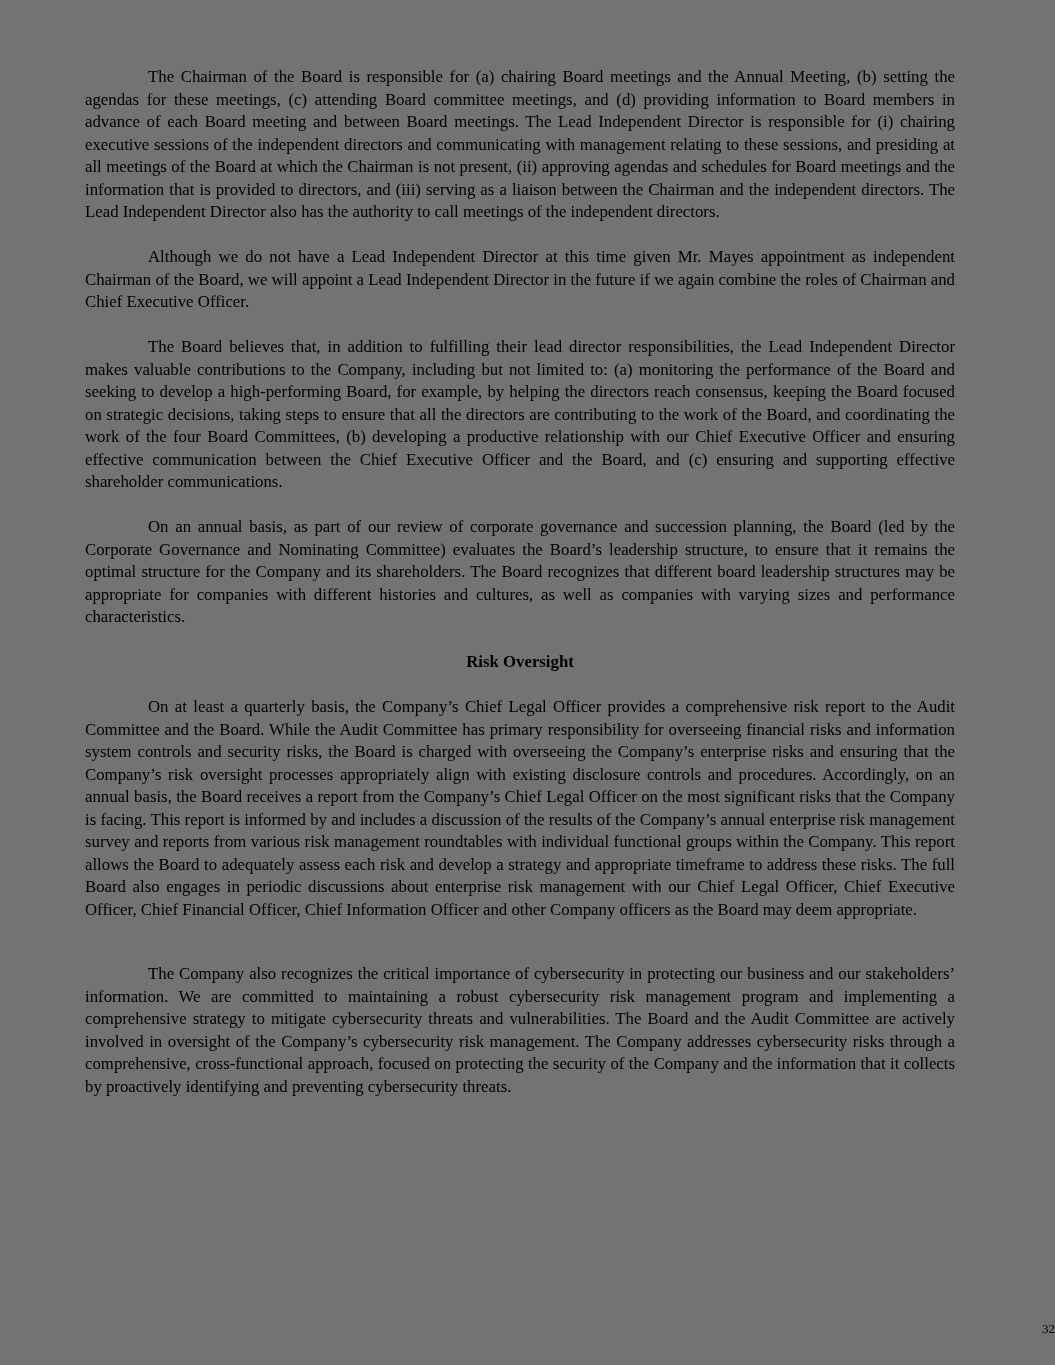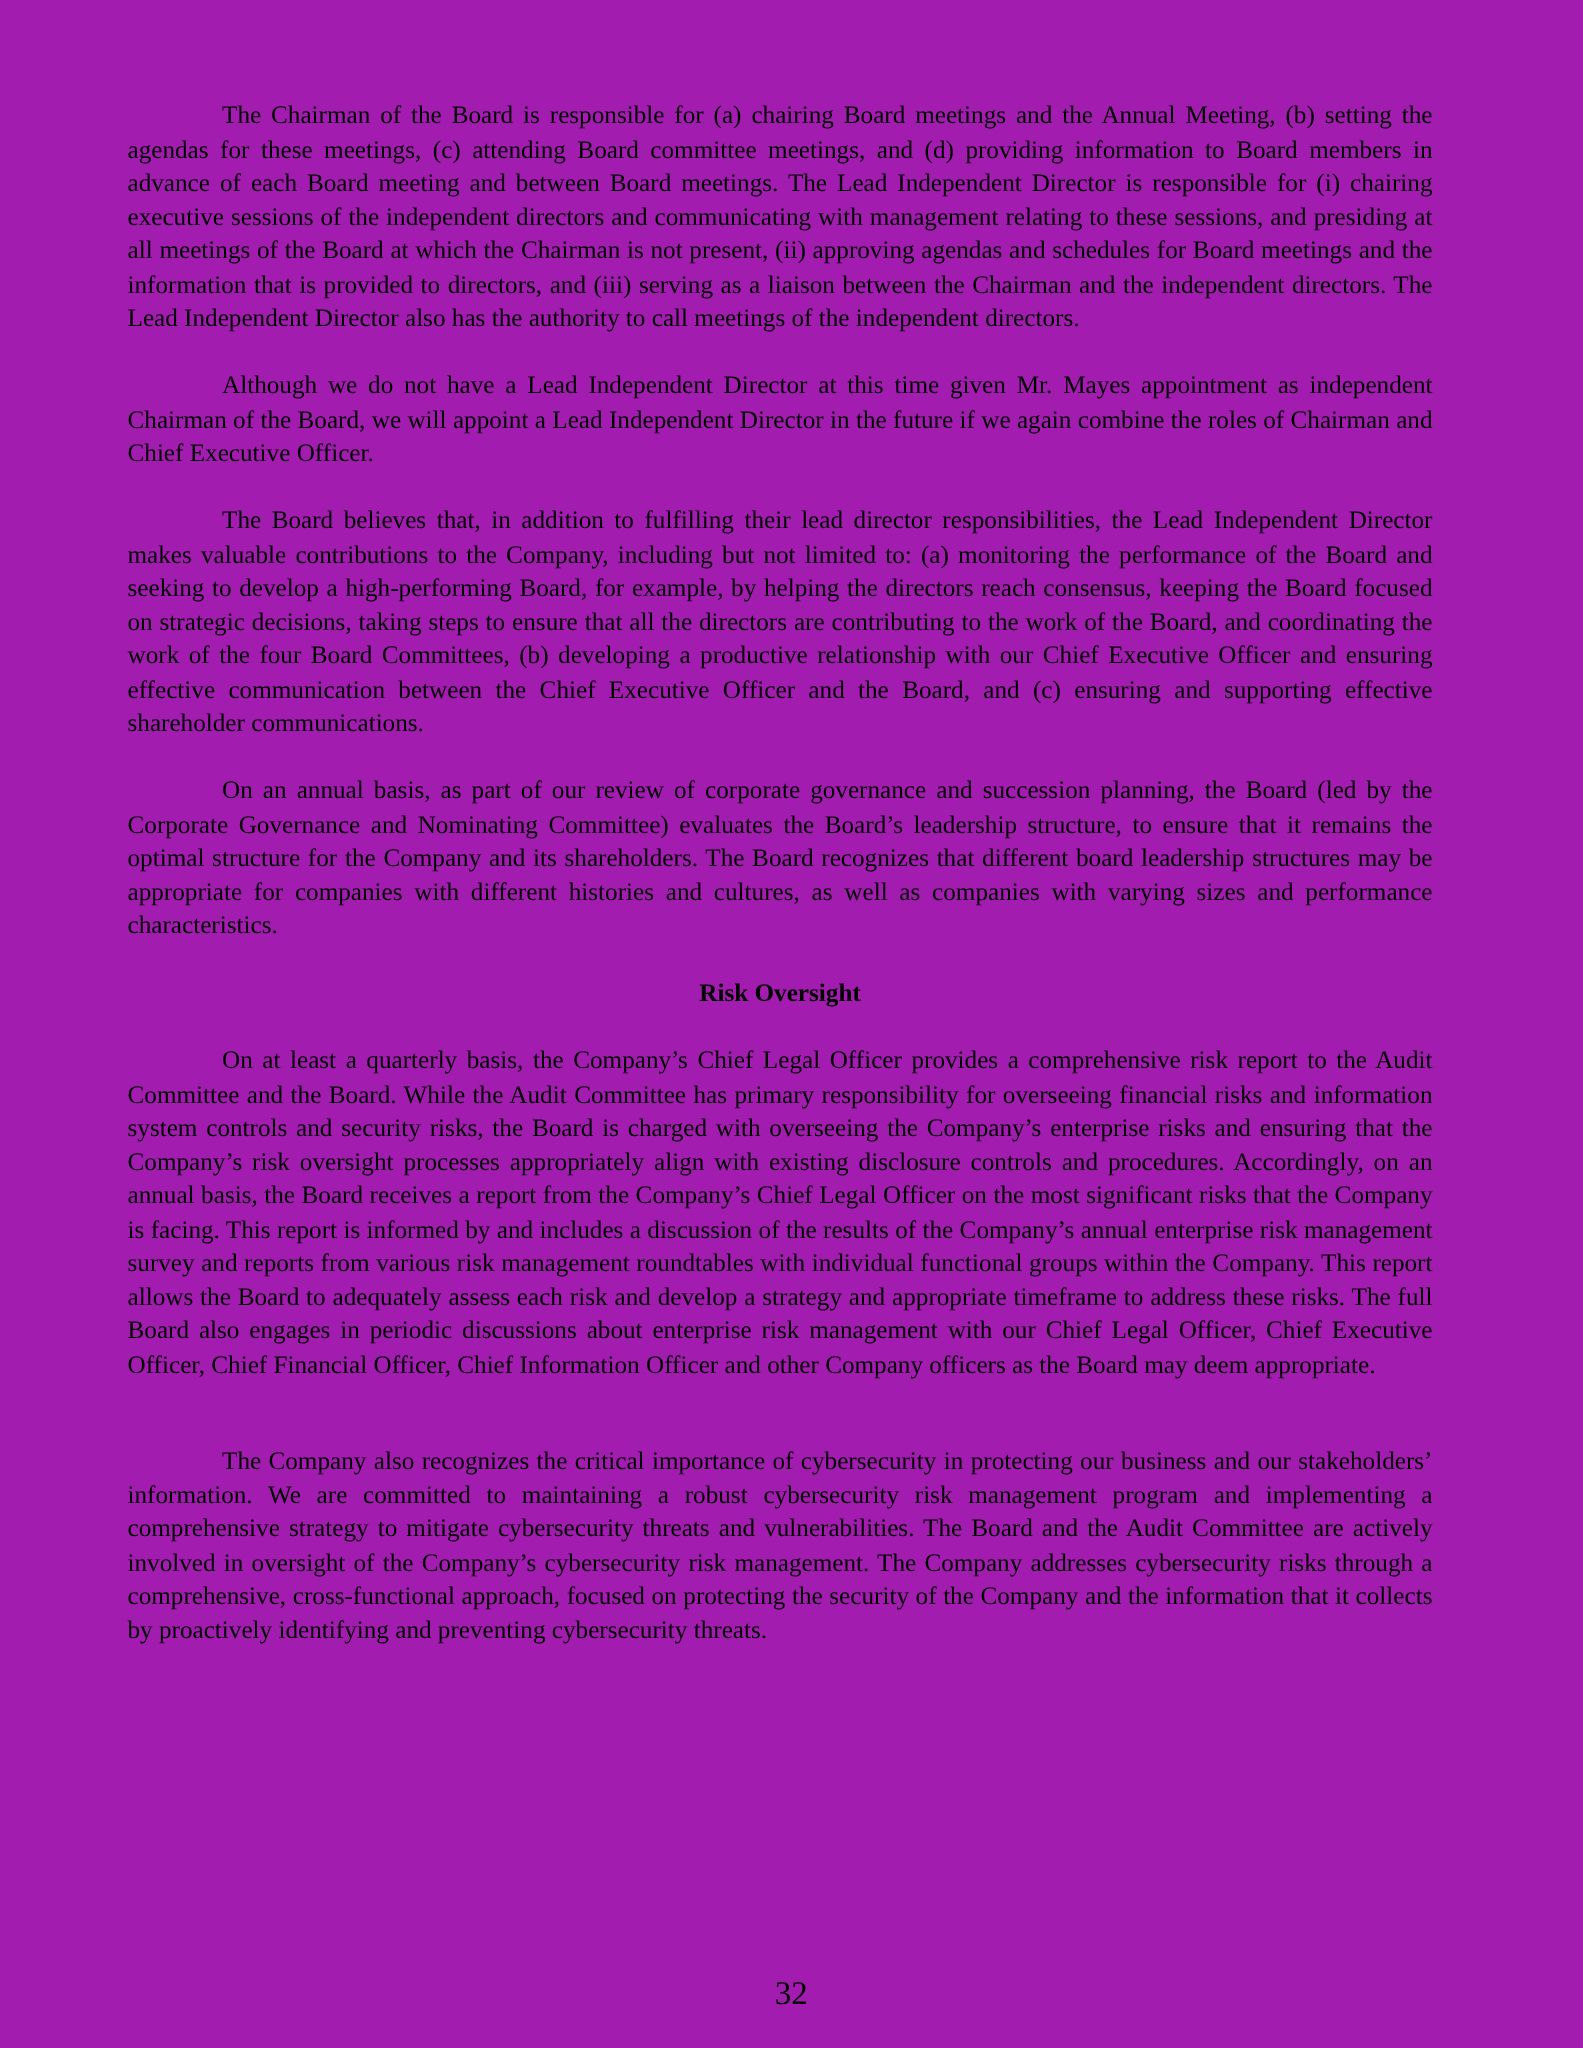--- a/index.html
+++ b/index.html
@@ -4,21 +4,21 @@
 <style>
   html, body {
     margin: 0;
     padding: 0;
     background: #ffffff;
   }
   .page {
     position: relative;
     width: 1055px;
     height: 1365px;
-    background: #a21caf;
+    background: #737373;
     font-family: "Liberation Serif", "DejaVu Serif", serif;
     color: #000000;
     overflow: hidden;
   }
   .content {
     position: absolute;
     left: 85px;
     top: 66px;
     width: 870px;
   }
@@ -39,22 +39,22 @@
     line-height: 22.5px;
     font-weight: bold;
     text-align: center;
     text-indent: 0;
   }
   .page-number {
     position: absolute;
     top: 1318px;
     left: 0;
     width: 100%;
-    text-align: center;
-    font-size: 22px;
+    text-align: right;
+    font-size: 13px;
     line-height: 22.5px;
   }
 </style>
 </head>
 <body>
 
 <div class="page">
   <div class="content">
     <p class="para">The Chairman of the Board is responsible for (a) chairing Board meetings and the Annual Meeting, (b) setting the agendas for these meetings, (c) attending Board committee meetings, and (d) providing information to Board members in advance of each Board meeting and between Board meetings. The Lead Independent Director is responsible for (i) chairing executive sessions of the independent directors and communicating with management relating to these sessions, and presiding at all meetings of the Board at which the Chairman is not present, (ii) approving agendas and schedules for Board meetings and the information that is provided to directors, and (iii) serving as a liaison between the Chairman and the independent directors. The Lead Independent Director also has the authority to call meetings of the independent directors.</p>
     <p class="para">Although we do not have a Lead Independent Director at this time given Mr. Mayes appointment as independent Chairman of the Board, we will appoint a Lead Independent Director in the future if we again combine the roles of Chairman and Chief Executive Officer.</p>

